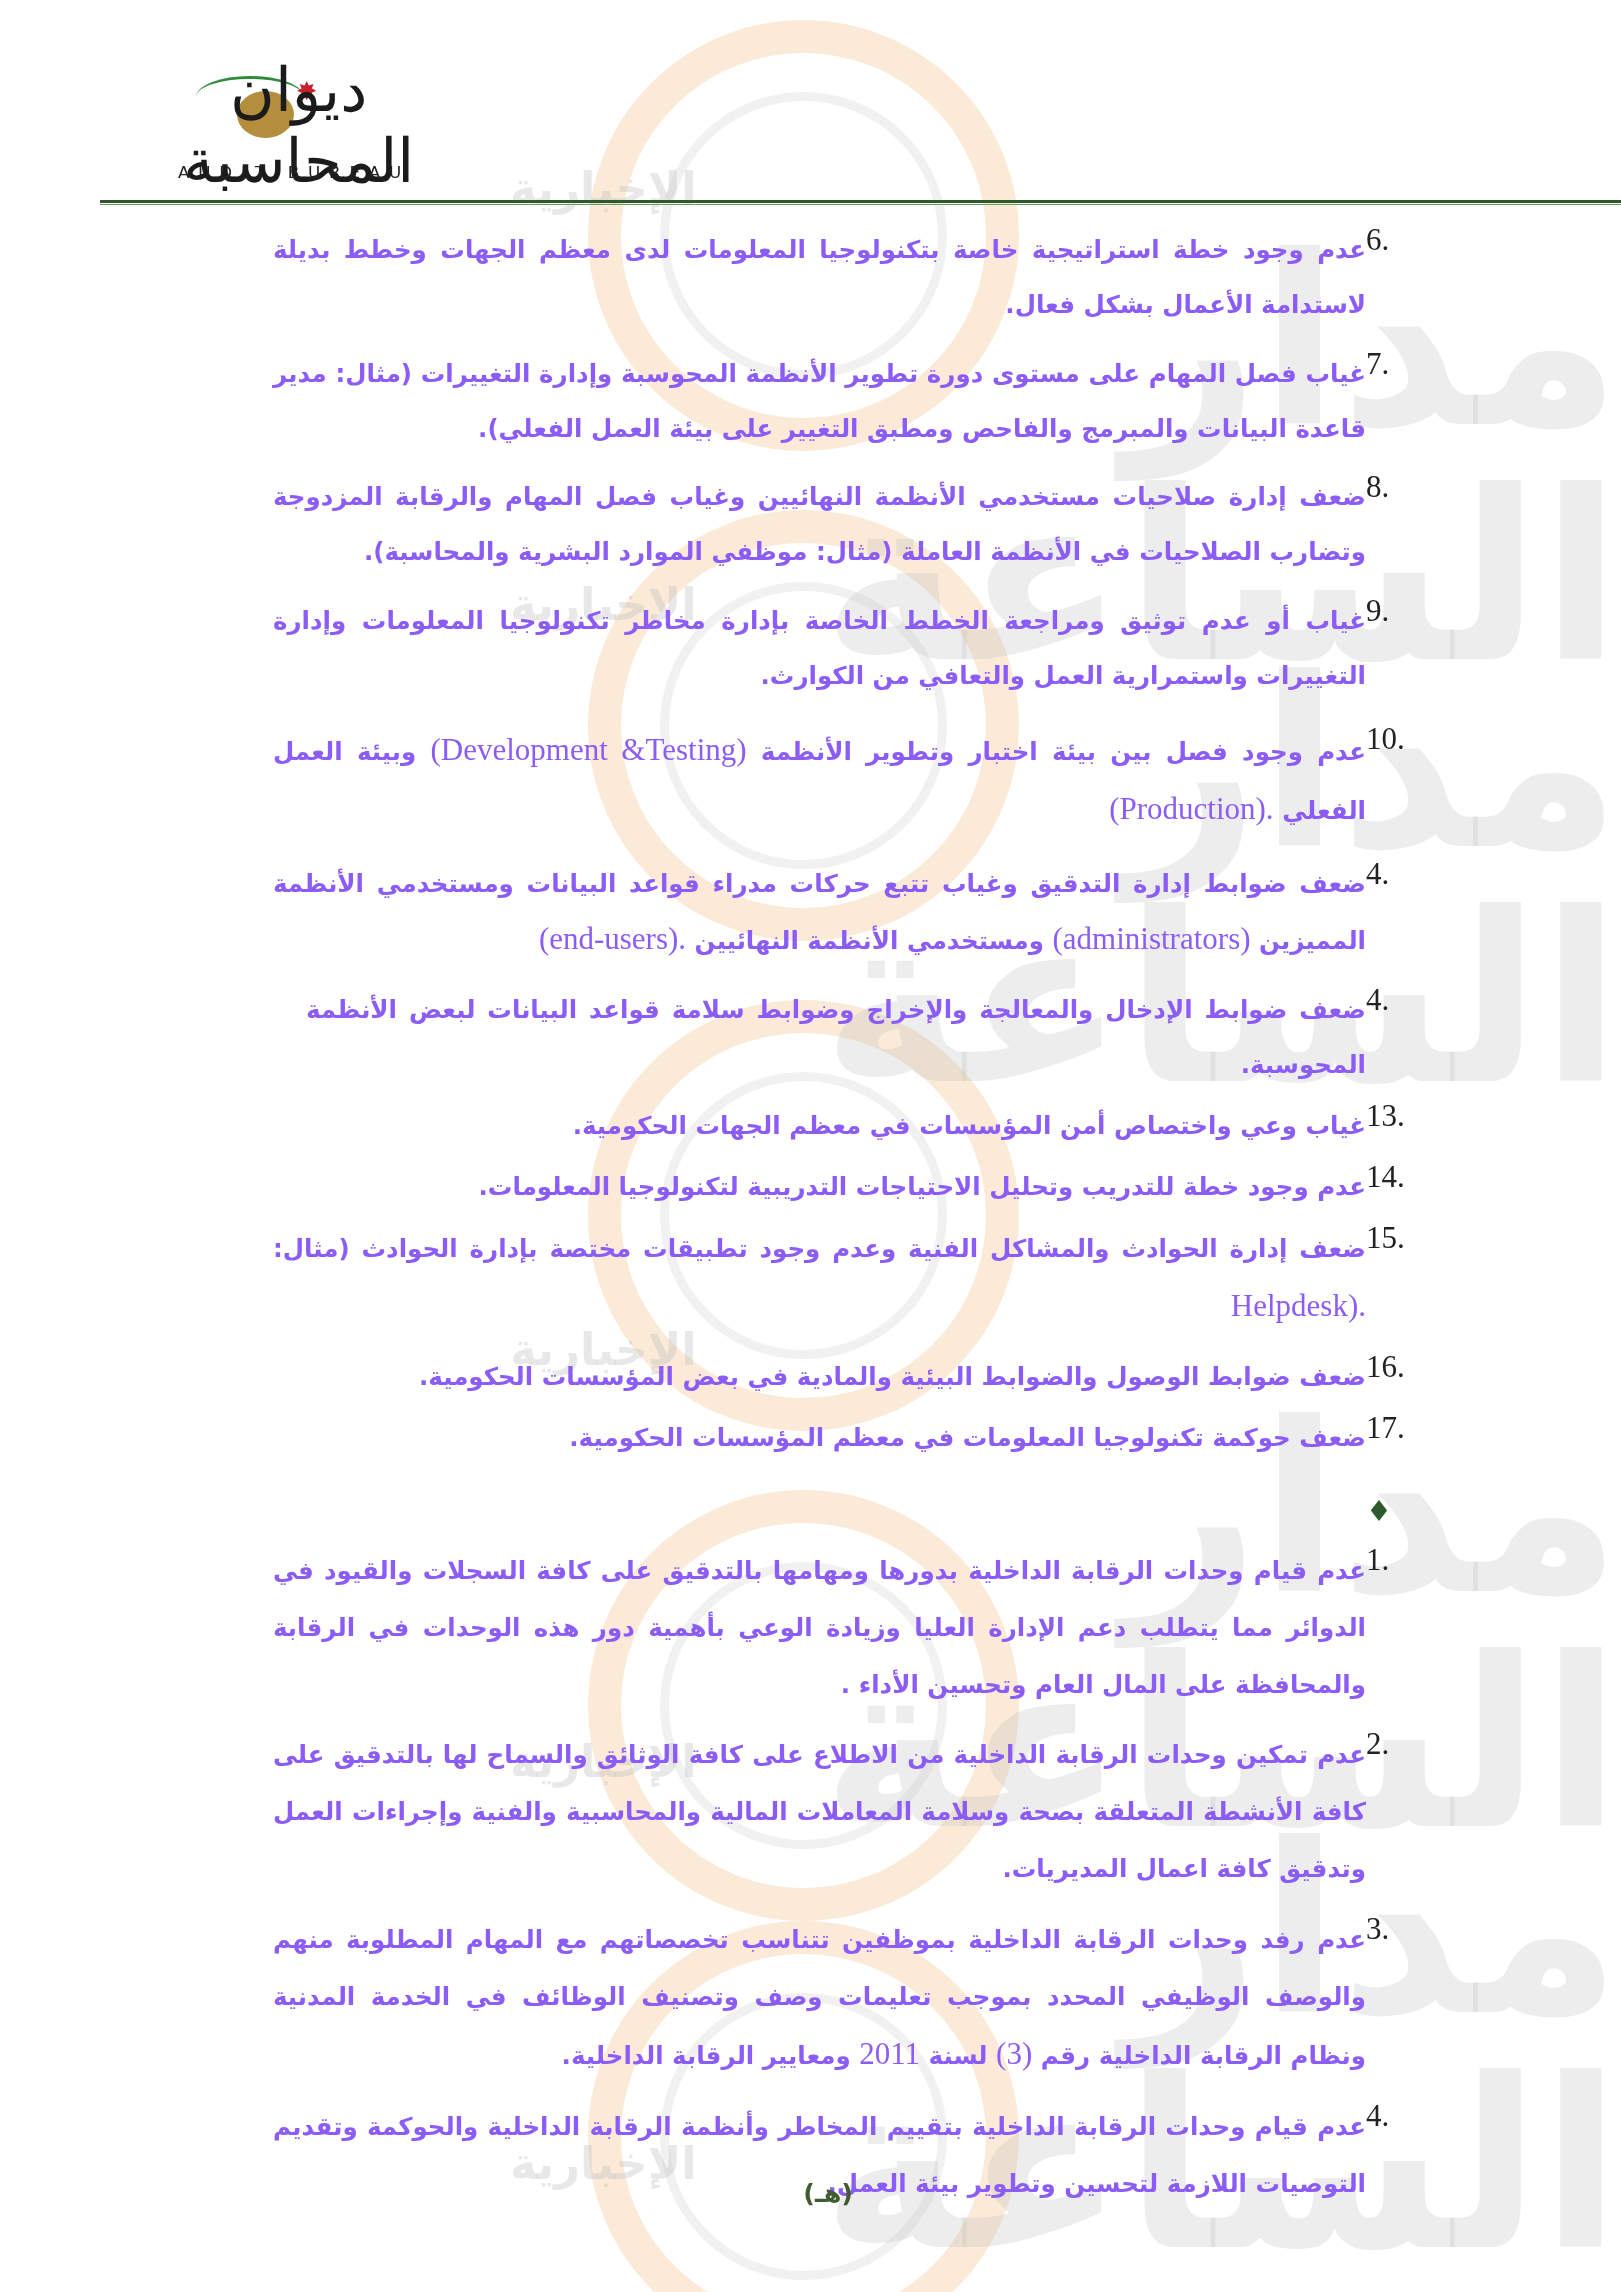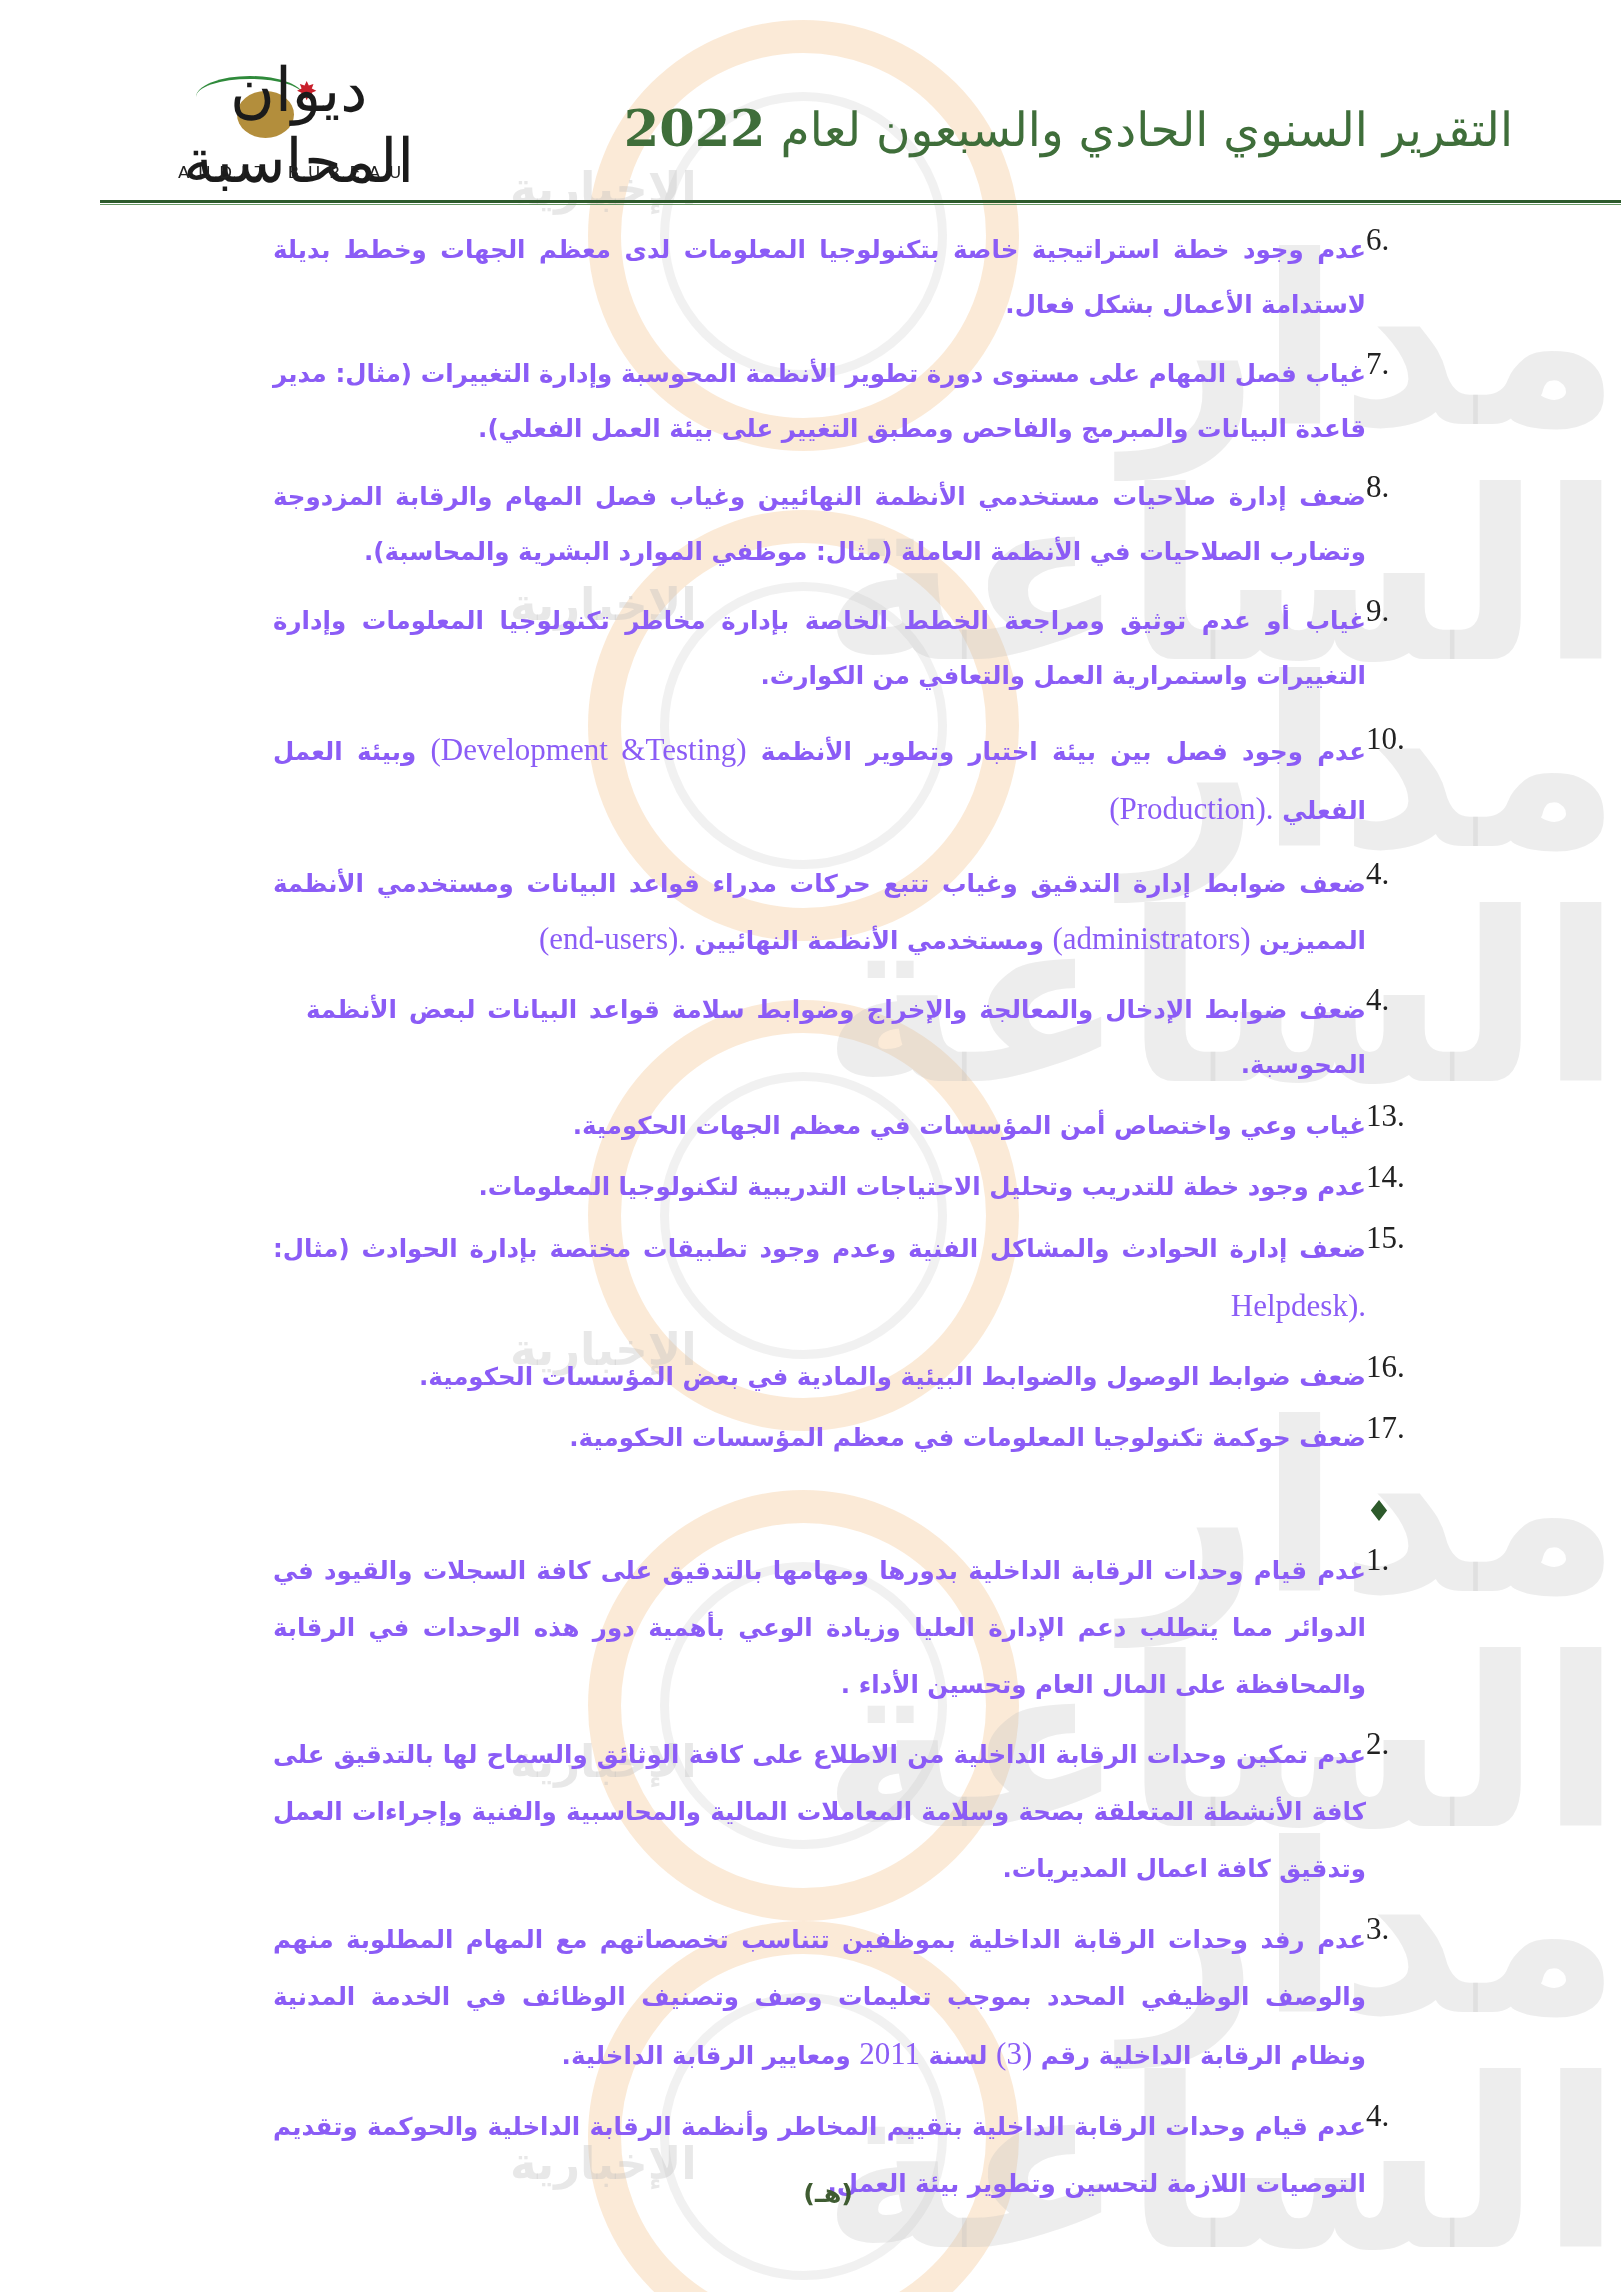--- a/index.html
+++ b/index.html
@@ -90,24 +90,20 @@
 <div class="wm wm-small" style="top:578px;">الإخبارية</div>
 <div class="wm wm-small" style="top:1323px;">الإخبارية</div>
 <div class="wm wm-small" style="top:1735px;">الإخبارية</div>
 <div class="wm wm-small" style="top:2137px;">الإخبارية</div>
 <div class="wm wm-text" style="top:225px;">مدار الساعة</div>
 <div class="wm wm-text" style="top:647px;">مدار الساعة</div>
 <div class="wm wm-text" style="top:1392px;">مدار الساعة</div>
 <div class="wm wm-text" style="top:1813px;">مدار الساعة</div>
 
 <div class="header">
-  <div class="title">
-    <span>التقرير السنوي الحادي والسبعون لعام</span>
-    <span class="year">2022</span>
-  </div>
   <div class="logo" dir="ltr">
     <div class="logo-arc"></div>
     <div class="logo-emblem"></div>
     <div class="logo-star">✸</div>
     <div class="logo-arabic" dir="rtl">ديوان المحاسبة</div>
     <div class="logo-en">AUDIT BUREAU</div>
   </div>
   <div class="rule-thick"></div>
   <div class="rule-thin"></div>
 </div>

